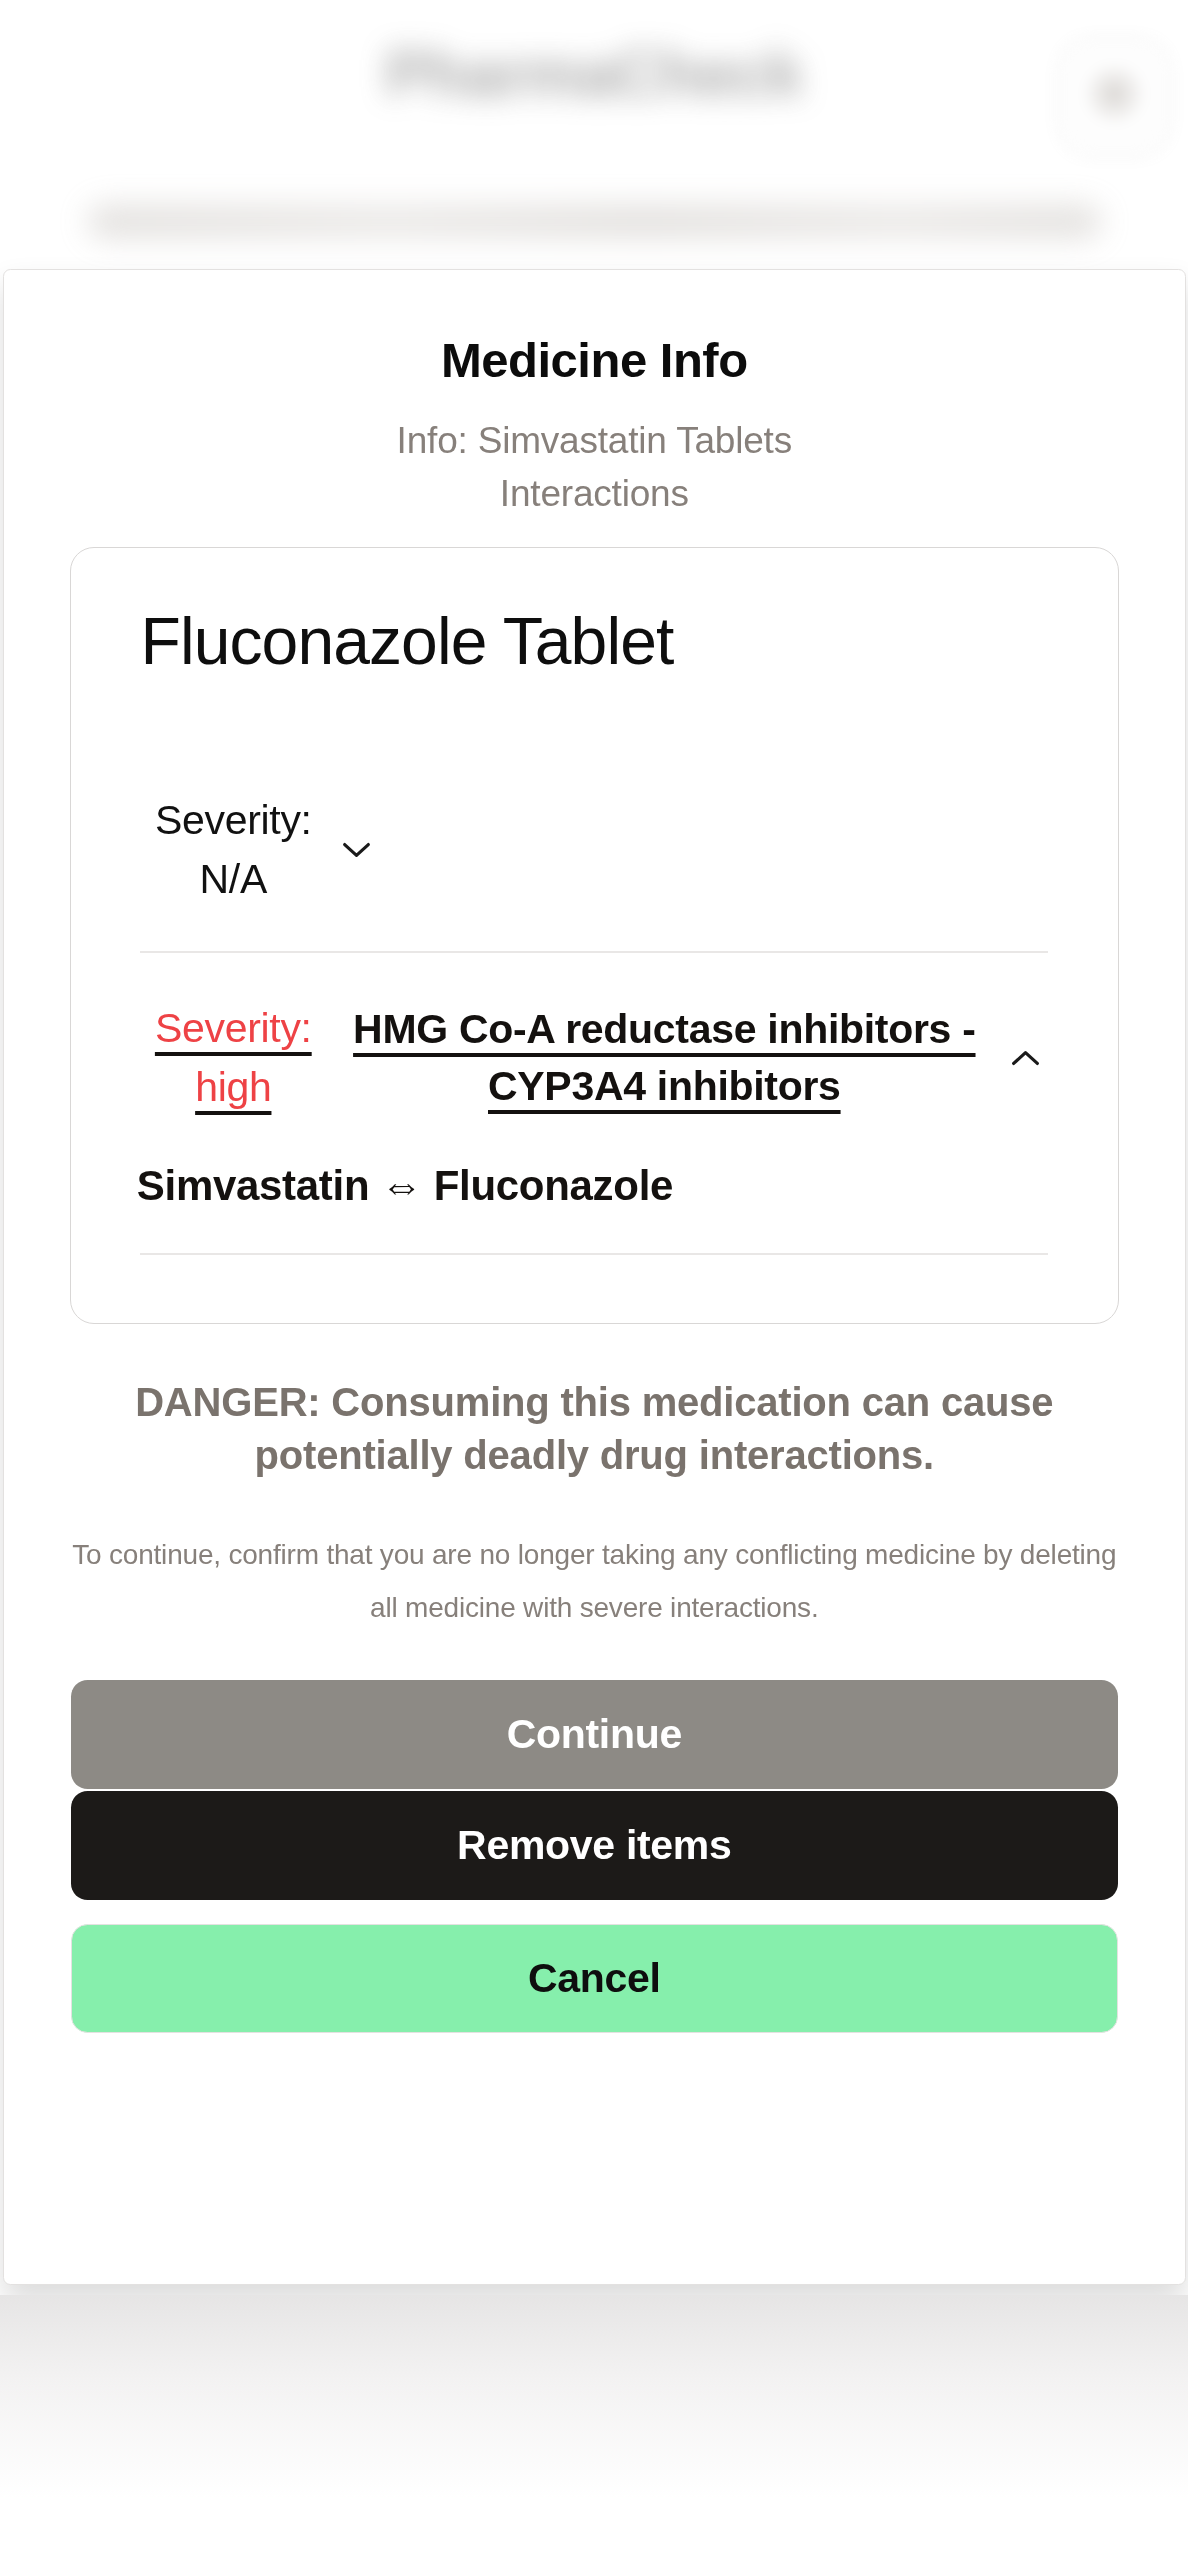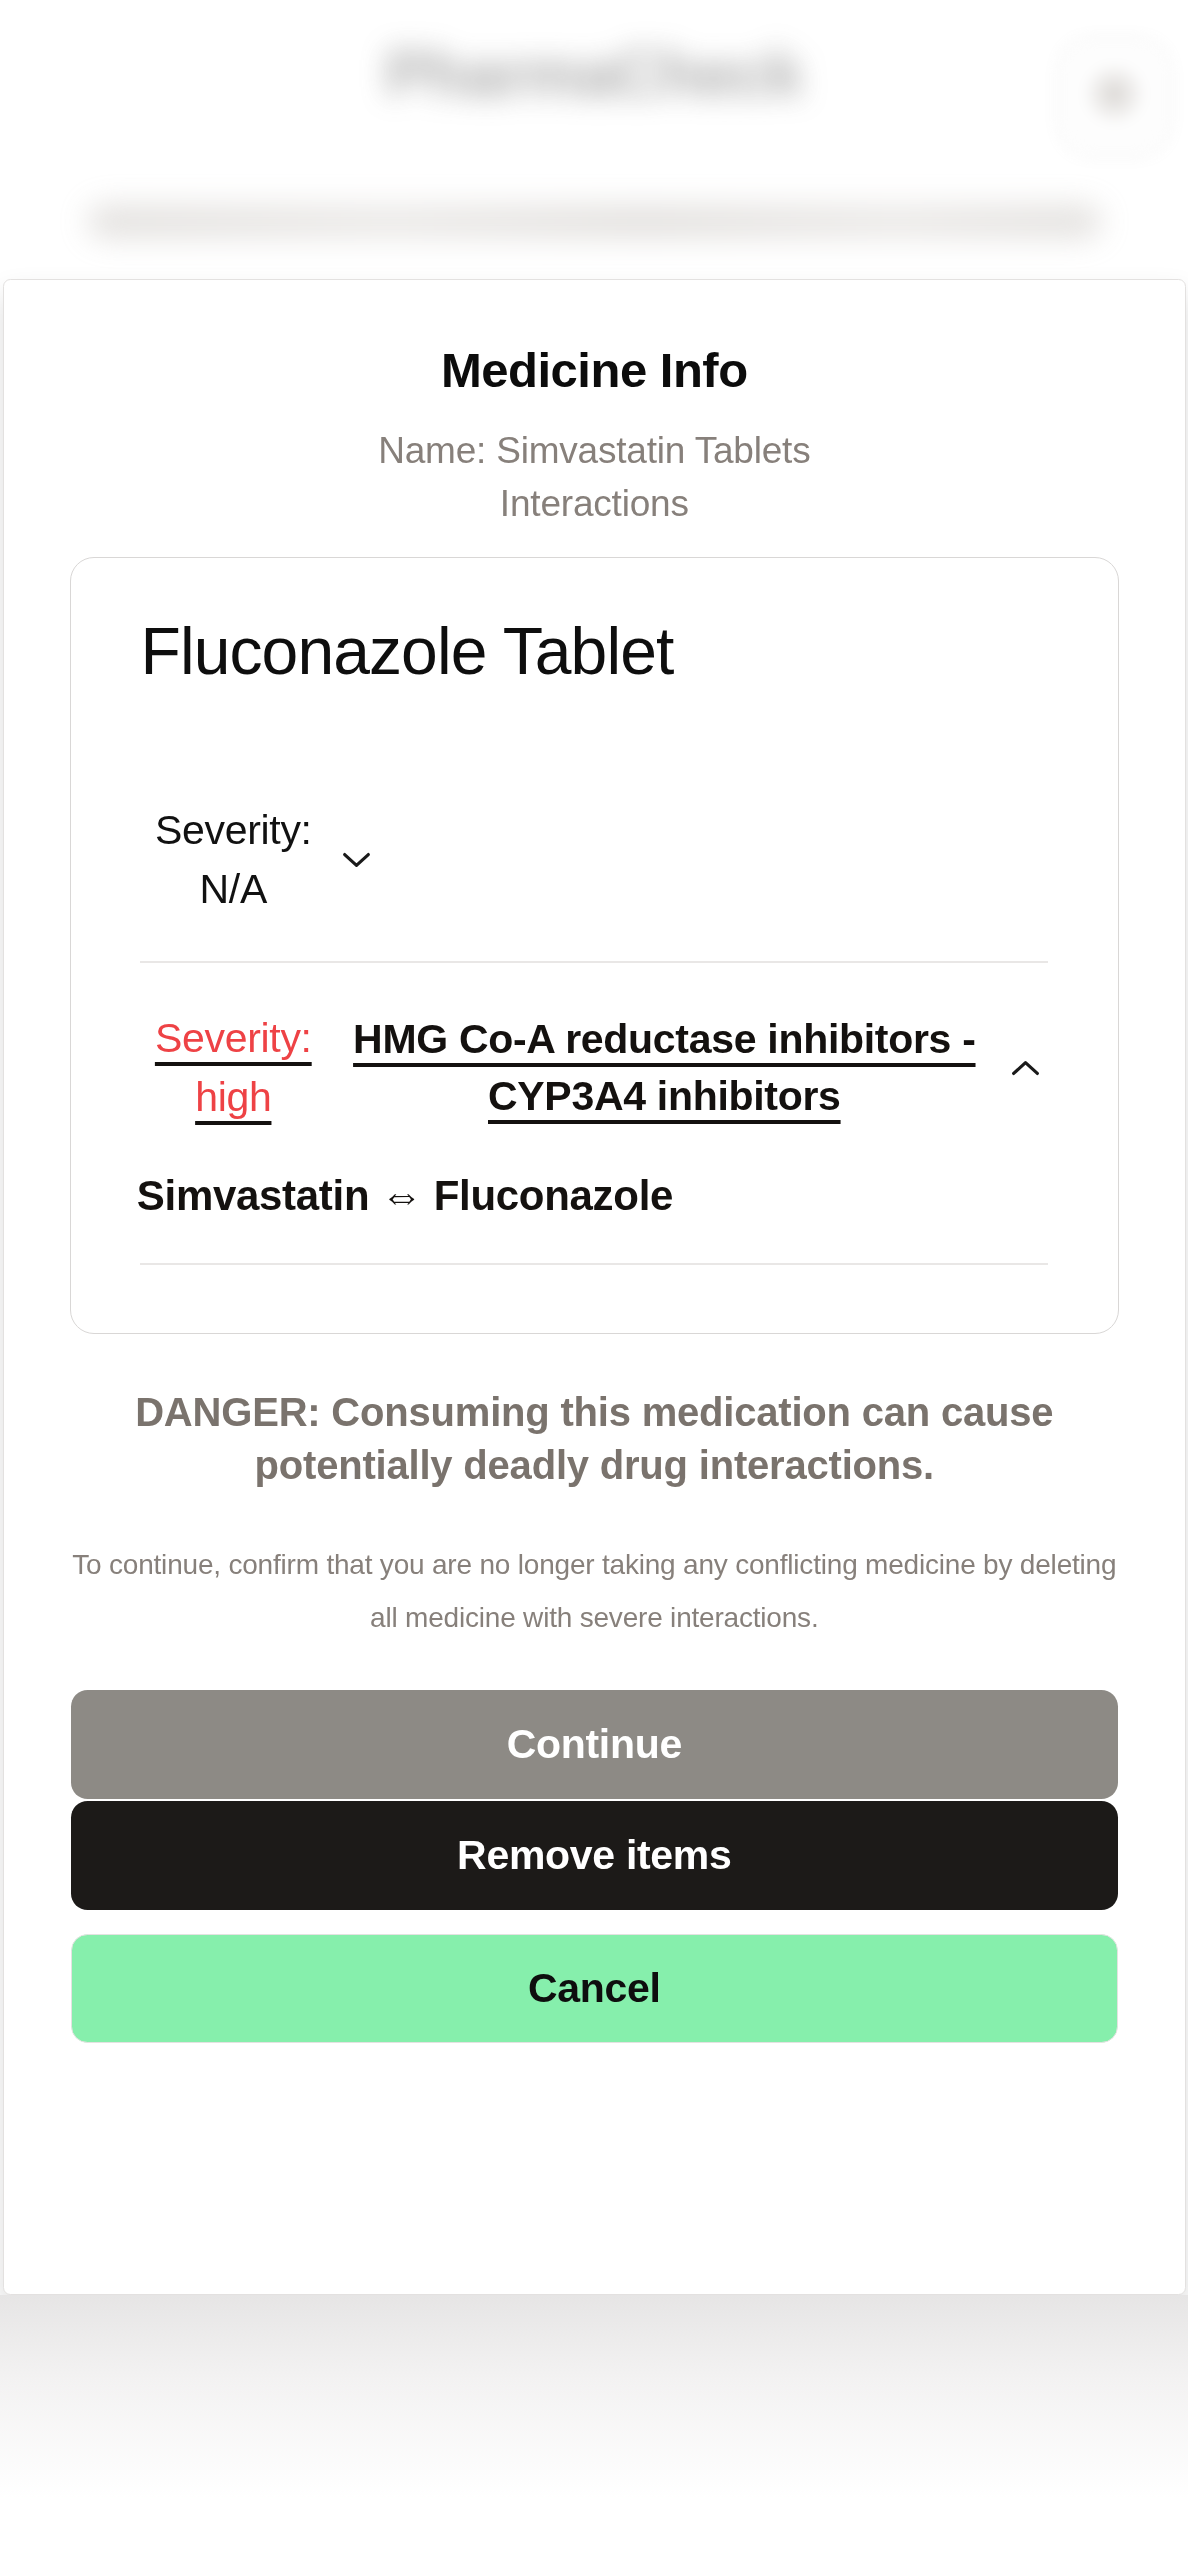--- a/index.html
+++ b/index.html
@@ -29,21 +29,21 @@
     box-shadow:0 0 20px rgba(0,0,0,0.05);
     filter:blur(5.5px);
   }
   .bg-menu-btn::after{
     content:"";position:absolute;inset:24px;
     background:radial-gradient(circle at 50% 45%, #dcd9d6 0%, rgba(255,255,255,0) 70%);
     border-radius:18.4px;
   }
   
   .modal{
-    position:absolute;left:2.8px;top:279px;width:1183px;height:2016px;
+    position:absolute;left:2.8px;top:269px;width:1183px;height:2016px;
     background:#ffffff;border:1.8px solid #e3e1e0;border-radius:7.4px;
     box-sizing:border-box;
     box-shadow:0 16.6px 31px rgba(0,0,0,0.14);
     padding:61px 66px 0 66px;
   }
   .modal-title{
     text-align:center;font-size:49px;line-height:59px;font-weight:700;
     letter-spacing:-0.5px;color:#0c0c0c;
   }
   .modal-sub{
@@ -124,21 +124,21 @@
   <div class="bg-app-title">PharmaCheck</div>
   <div class="bg-subtitle-blur"></div>
   <div class="bg-menu-btn"></div>
 </div>
 
 <div class="modal">
 
   <div class="modal-title">Medicine Info</div>
 
   <div class="modal-sub">
-    <span class="sev-line" style="display:block">Name: Simvastatin Tablets</span>
+    <span class="sev-line" style="display:block">Info: Simvastatin Tablets</span>
     <span class="sev-line" style="display:block">Interactions</span>
   </div>
 
   <div class="card">
     <div class="card-title">Fluconazole Tablet</div>
 
     <div class="int-row">
       <div class="sev-col">
         <span class="sev-line">Severity:</span>
         <span class="sev-line">N/A</span>

